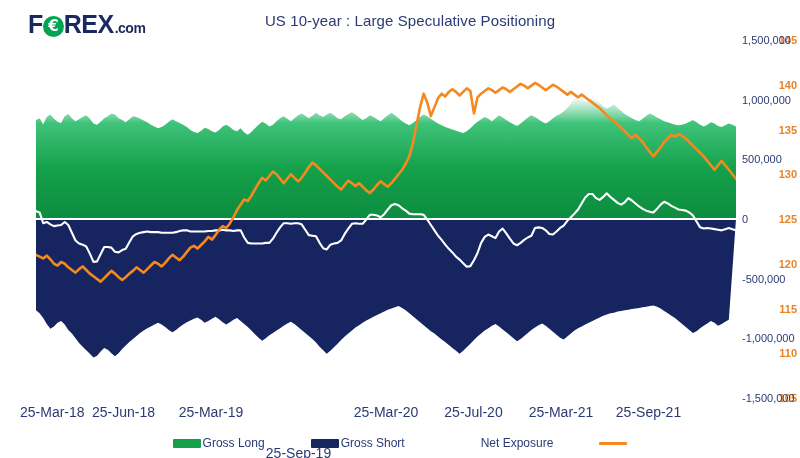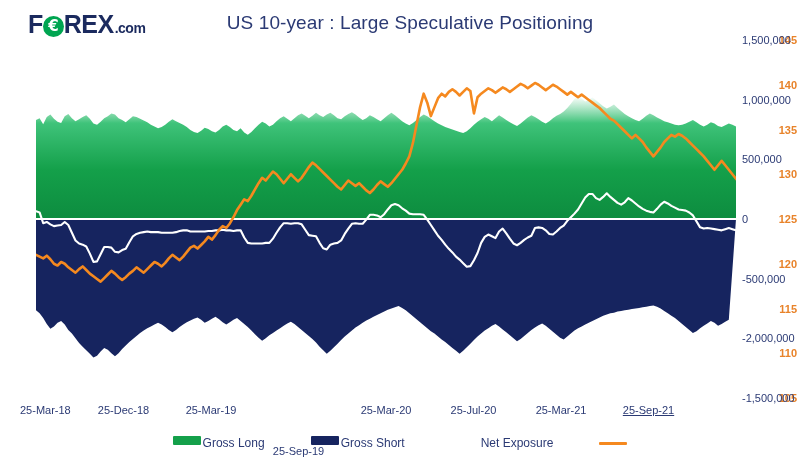--- a/index.html
+++ b/index.html
@@ -23,21 +23,21 @@
   .logo .dotcom{font-size:14px;line-height:15px;font-weight:bold;margin-left:1px;position:relative;top:4px;}
   .euro-o{
     display:inline-block;width:21px;height:21px;border-radius:50%;
     background:#00a551;position:relative;top:2px;margin:0 0px;
     color:#ffffff;font-size:15px;line-height:21px;text-align:center;
     font-family:"DejaVu Sans", sans-serif;font-weight:bold;
   }
   .chart-title{
     position:absolute;left:0;right:0;top:12px;
     text-align:center;
-    font-size:19px;color:#2b3a74;letter-spacing:0.1px;
+    font-size:15px;color:#2b3a74;letter-spacing:0.1px;
     padding-left:20px;
   }
 
   
   .plot{
     position:absolute;
     left:36px;top:40px;width:700px;height:358px;
     overflow:hidden;
   }
   .plot svg{display:block;}
@@ -46,31 +46,31 @@
     font-size:11px;font-weight:bold;color:#e8832a;
     white-space:nowrap;transform:translateY(-50%);
   }
   .ytr{
     position:absolute;left:742px;
     font-size:11px;color:#2b3a74;
     white-space:nowrap;transform:translateY(-50%);
   }
   .xt{
     position:absolute;top:404px;
-    font-size:11px;color:#2b3a74;white-space:nowrap;
+    font-size:14px;color:#2b3a74;white-space:nowrap;
     transform:translateX(-50%);
   }
 
   
   .legend{
     position:absolute;left:0;right:0;top:436px;
     display:flex;justify-content:center;align-items:center;
     gap:46px;
   }
-  .legend-item{display:flex;align-items:flex-start;gap:2px;}
+  .legend-item{display:flex;align-items:center;gap:2px;}
   .swatch{width:28px;height:9px;display:inline-block;border-radius:1px;}
   .swatch.line{height:3px;}
   .legend-label{font-size:12px;color:#2b3a74;white-space:nowrap;}
 </style>
 </head>
 <body>
 
 <div id="root">
 
   <div class="logo">
@@ -125,33 +125,33 @@
       <div class="ytl" style="top: 353.25px;">110</div>
       <div class="ytl" style="top: 398px;">105</div>
     </div>
 
   <div id="right-axis">
       <div class="ytr" style="top: 40px; text-align: center;">1,500,000</div>
       <div class="ytr" style="top: 99.6667px;">1,000,000</div>
       <div class="ytr" style="top: 159.333px;">500,000</div>
       <div class="ytr" style="top: 219px;">0</div>
       <div class="ytr" style="top: 278.667px;">-500,000</div>
-      <div class="ytr" style="top: 338.333px;">-2,000,000</div>
+      <div class="ytr" style="top: 338.333px;">-1,000,000</div>
       <div class="ytr" style="top: 398px;">-1,500,000</div>
     </div>
 
   <div id="x-axis">
       <div class="xt" style="left: 20px; transform: none;">25-Mar-18</div>
-      <div class="xt" style="left: 123.5px;">25-Dec-18</div>
+      <div class="xt" style="left: 123.5px;">25-Jun-18</div>
       <div class="xt" style="left: 211px;">25-Mar-19</div>
       <div class="xt" style="left: 298.5px; margin-top: 41px;">25-Sep-19</div>
       <div class="xt" style="left: 386px;">25-Mar-20</div>
       <div class="xt" style="left: 473.5px;">25-Jul-20</div>
       <div class="xt" style="left: 561px;">25-Mar-21</div>
-      <div class="xt" style="left: 648.5px; text-decoration: underline;">25-Sep-21</div>
+      <div class="xt" style="left: 648.5px;">25-Sep-21</div>
     </div>
 
   <div class="legend" id="legend">
       <div class="legend-item">
         <span class="swatch" style="background: rgb(20, 160, 74);"></span>
         <span class="legend-label">Gross Long</span>
       </div>
       <div class="legend-item">
         <span class="swatch" style="background: rgb(22, 36, 95);"></span>
         <span class="legend-label">Gross Short</span>

